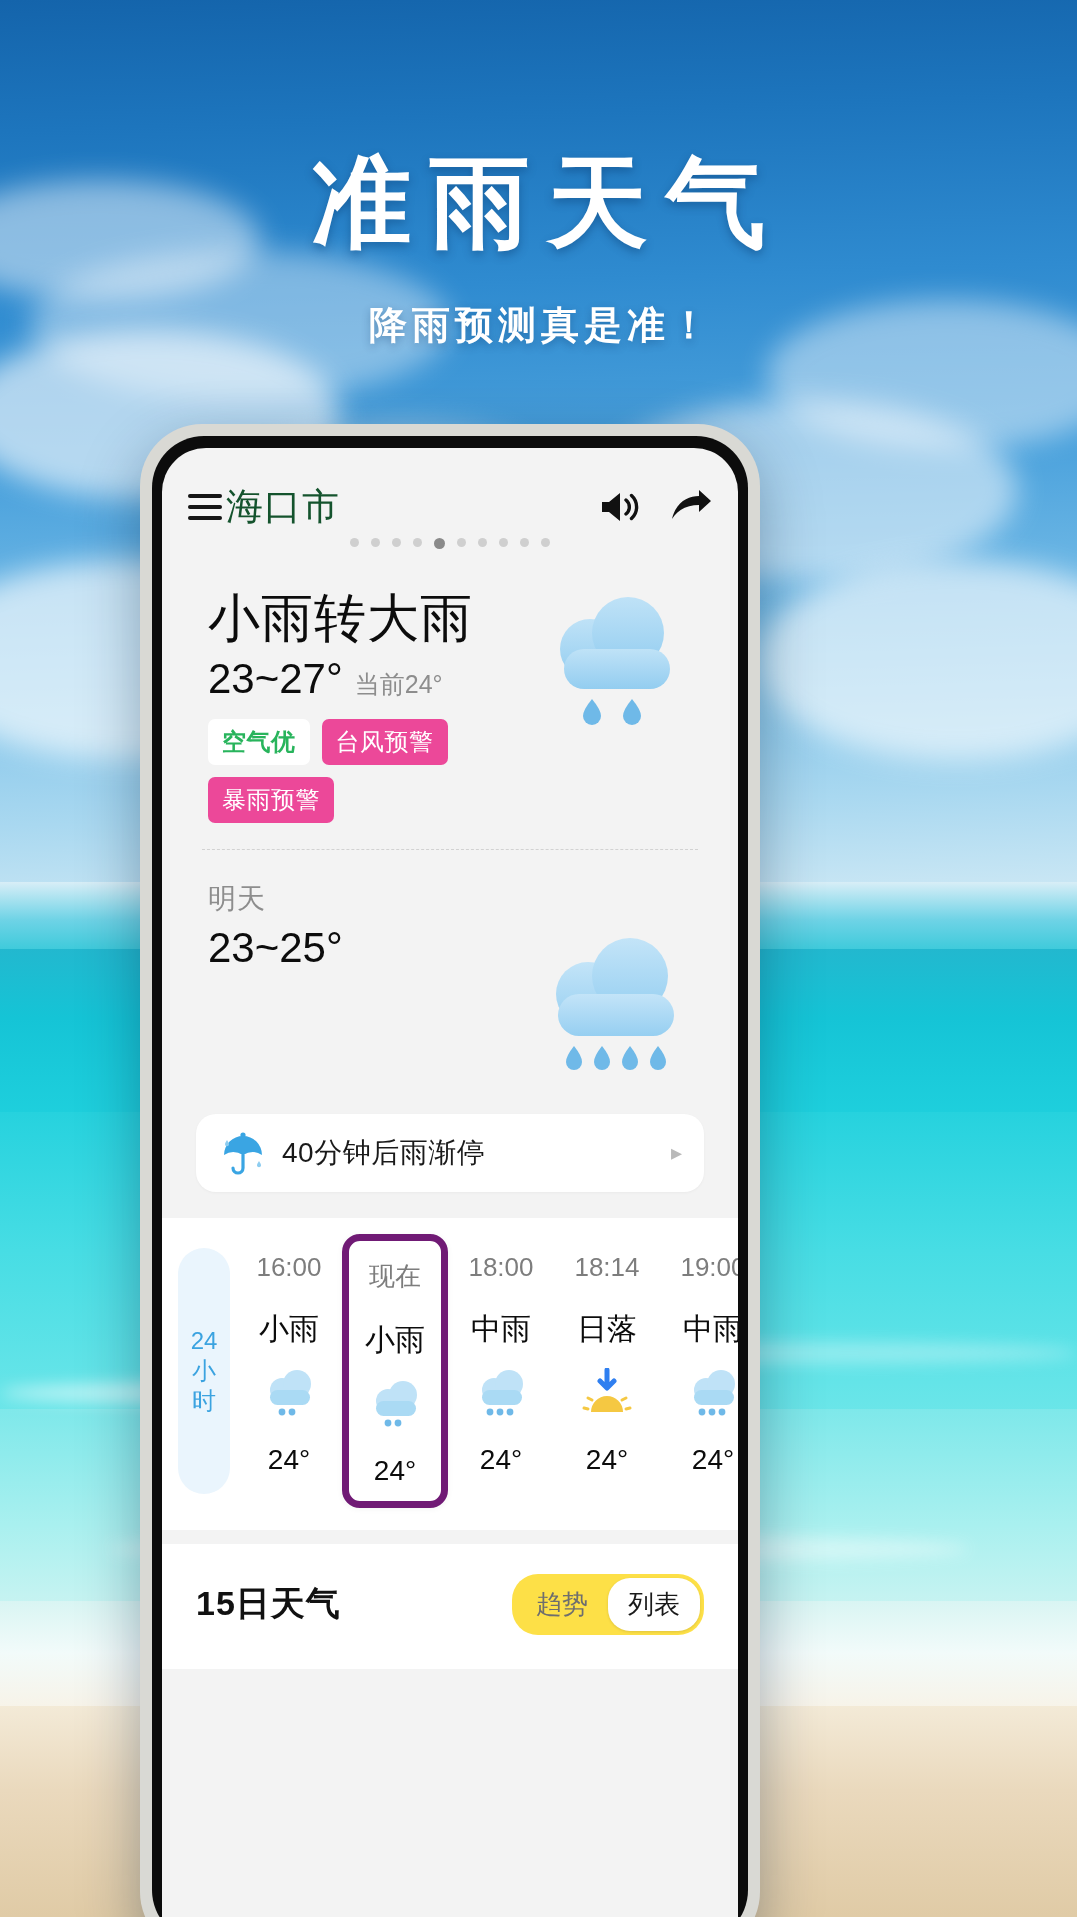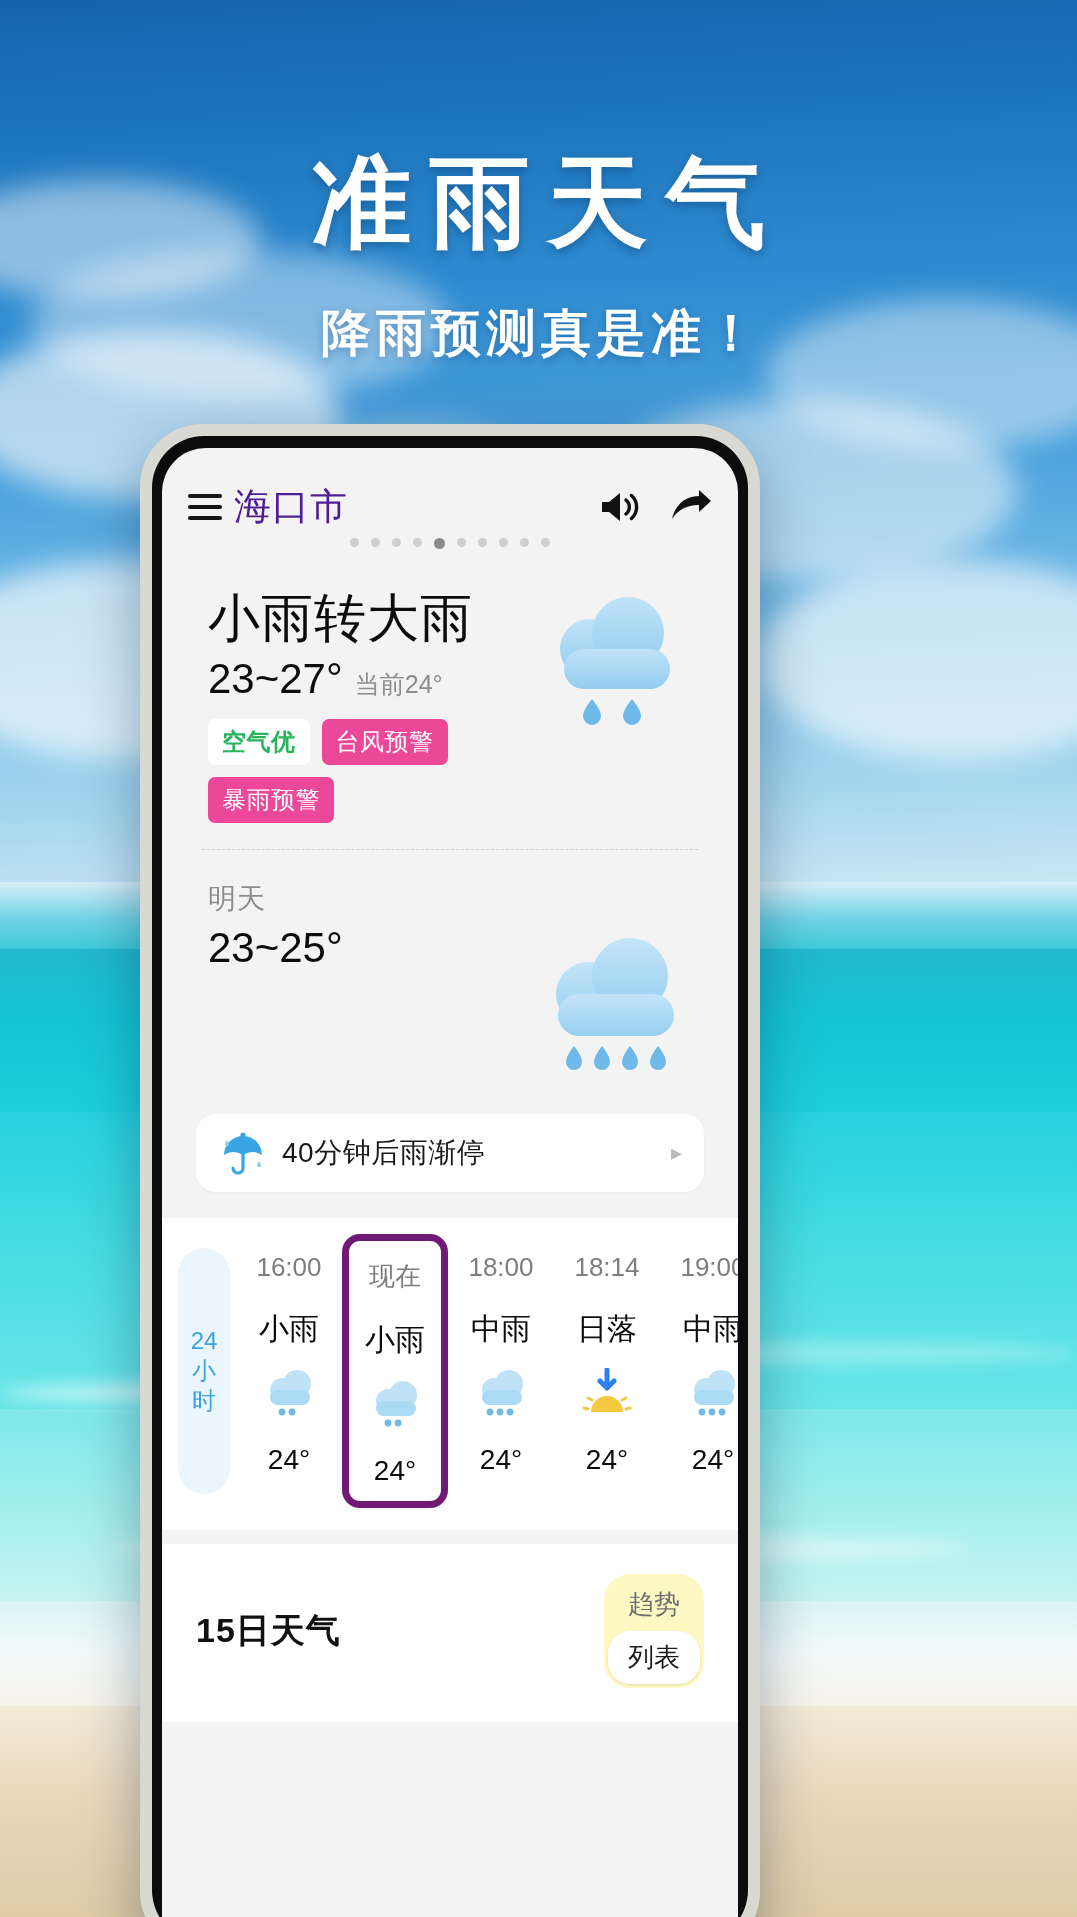--- a/index.html
+++ b/index.html
@@ -63,21 +63,21 @@
   .hero-title {
     margin-top: 150px;
     font-family: "Liberation Serif", "DejaVu Serif", serif;
     font-size: 100px; font-weight: 700; color: #ffffff;
     letter-spacing: 18px; text-indent: 18px; line-height: 1.08;
     text-shadow: 0 4px 10px rgba(0,40,90,0.35);
   }
   .hero-sub {
     margin-top: 42px;
     font-family: "Liberation Serif", "DejaVu Serif", serif;
-    font-size: 50px; font-weight: 700; color: #ffffff;
+    font-size: 38px; font-weight: 700; color: #ffffff;
     letter-spacing: 5px; text-indent: 5px;
     text-shadow: 0 3px 8px rgba(0,40,90,0.3);
   }
 
   
   .phone {
     position: absolute; left: 140px; top: 424px;
     width: 620px; height: 1530px;
     background: #d9d9d4;
     border-radius: 62px;
@@ -101,21 +101,21 @@
 
   
   .app-header {
     display: flex; align-items: center;
     padding: 40px 26px 0 26px;
     height: 78px;
   }
   .hamburger { width: 34px; height: 26px; display: flex; flex-direction: column; justify-content: space-between; cursor: pointer; }
   .hamburger span { display: block; height: 4px; background: #141414; border-radius: 2px; }
   .city-name {
-    margin-left: 12px; font-size: 37px; color: #4c1d95; font-weight: 400;
+    margin-left: 4px; font-size: 37px; color: #14532d; font-weight: 400;
     letter-spacing: 1px;
   }
   .header-spacer { flex: 1; }
   .hdr-icon { margin-left: 28px; cursor: pointer; display: flex; align-items: center; }
 
   .dots {
     display: flex; justify-content: center; gap: 12px;
     padding: 12px 0 2px 0;
   }
   .dot { width: 9px; height: 9px; border-radius: 50%; background: #cfcfcf; }
@@ -182,21 +182,21 @@
   .h-temp { font-size: 28px; color: #0c0c0c; margin-top: 28px; }
 
   
   .fifteen {
     margin-top: 14px; background: #ffffff;
     display: flex; align-items: center; justify-content: space-between;
     padding: 30px 34px 34px 34px;
   }
   .fifteen-title { font-size: 34px; color: #111; font-weight: 700; letter-spacing: 1px; }
   .seg {
-    display: flex; background: #fef9c3; border-radius: 26px; padding: 4px; flex-direction: column;
+    display: flex; background: #fde047; border-radius: 26px; padding: 4px;
   }
   .seg-item {
     font-size: 26px; color: #6e6e6e; padding: 9px 20px; border-radius: 22px; cursor: pointer;
   }
   .seg-item.active { background: #ffffff; color: #1a1a1a; box-shadow: 0 1px 3px rgba(0,0,0,0.12); }
 </style>
 </head>
 <body>
 
 <div class="bg">

